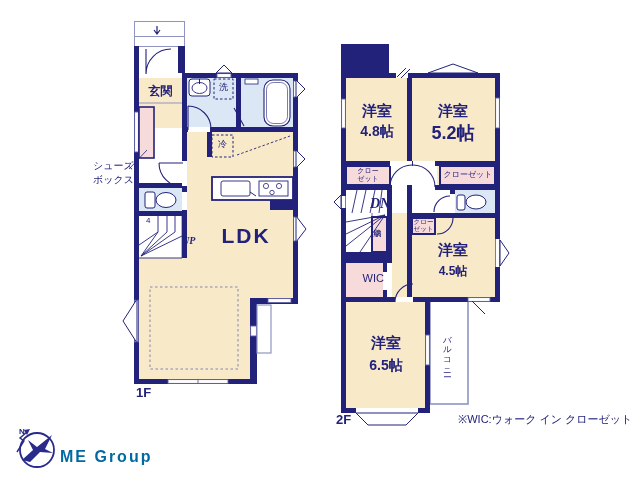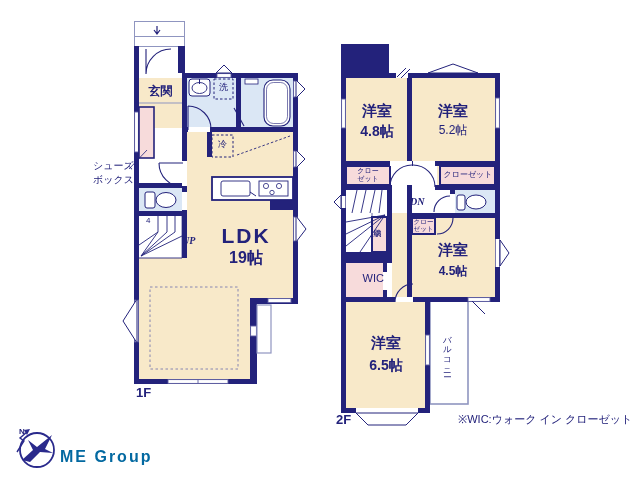--- a/index.html
+++ b/index.html
@@ -238,31 +238,30 @@
 </svg>
 
 <div class="lbl ctr" style="left:138px;top:85px;width:45px;font-size:12px;font-weight:bold;">玄関</div>
 <div class="lbl" style="left:219px;top:83px;font-size:9px;">洗</div>
 <div class="lbl" style="left:218px;top:140px;font-size:9px;">冷</div>
 <div class="lbl" style="left:93px;top:161px;width:37px;text-align:right;font-size:10px;">シューズ</div>
 <div class="lbl" style="left:93px;top:175px;width:37px;text-align:center;font-size:10px;">ボックス</div>
 <div class="lbl serif-it" style="left:182px;top:236px;font-size:10px;">UP</div>
 <div class="lbl" style="left:146px;top:217px;font-size:8px;">4</div>
 <div class="lbl ctr" style="left:206px;top:225px;width:80px;font-size:21px;font-weight:bold;letter-spacing:2px;">LDK</div>
-<div class="lbl ctr" style="left:206px;top:250px;width:80px;font-size:16px;font-weight:bold;">19帖</div>
 <div class="lbl" style="left:136px;top:386px;font-size:13px;font-weight:bold;">1F</div>
 
 <div class="lbl ctr" style="left:347px;top:103px;width:60px;font-size:15px;font-weight:bold;">洋室</div>
 <div class="lbl ctr" style="left:347px;top:124px;width:60px;font-size:14px;font-weight:bold;">4.8帖</div>
 <div class="lbl ctr" style="left:423px;top:103px;width:60px;font-size:15px;font-weight:bold;">洋室</div>
-<div class="lbl ctr" style="left:423px;top:124px;width:60px;font-size:12px;font-weight:normal;">5.2帖</div>
+<div class="lbl ctr" style="left:423px;top:124px;width:60px;font-size:18px;font-weight:bold;">5.2帖</div>
 <div class="lbl ctr" style="left:348px;top:167px;width:40px;font-size:7px;">クロー</div>
 <div class="lbl ctr" style="left:348px;top:175px;width:40px;font-size:7px;">ゼット</div>
 <div class="lbl ctr" style="left:438px;top:171px;width:60px;font-size:8px;">クローゼット</div>
-<div class="lbl serif-it" style="left:410px;top:197px;font-size:10px;">DN</div>
+<div class="lbl serif-it" style="left:370px;top:197px;font-size:14px;">DN</div>
 <div class="lbl ctr" style="left:409px;top:219px;width:29px;font-size:6.5px;">クロー</div>
 <div class="lbl ctr" style="left:409px;top:226px;width:29px;font-size:6.5px;">ゼット</div>
 <div class="lbl vert" style="left:372px;top:222px;height:28px;font-size:8px;">収納</div>
 <div class="lbl ctr" style="left:344px;top:273px;width:40px;font-size:11px;text-align:right;">WIC</div>
 <div class="lbl ctr" style="left:423px;top:242px;width:60px;font-size:15px;font-weight:bold;">洋室</div>
 <div class="lbl ctr" style="left:423px;top:265px;width:60px;font-size:12px;font-weight:bold;">4.5帖</div>
 <div class="lbl ctr" style="left:356px;top:335px;width:60px;font-size:15px;font-weight:bold;">洋室</div>
 <div class="lbl ctr" style="left:356px;top:358px;width:60px;font-size:14px;font-weight:bold;">6.5帖</div>
 <div class="lbl vert" style="left:443px;top:330px;height:60px;font-size:8.5px;">バルコニー</div>
 <div class="lbl" style="left:336px;top:413px;font-size:13px;font-weight:bold;">2F</div>

